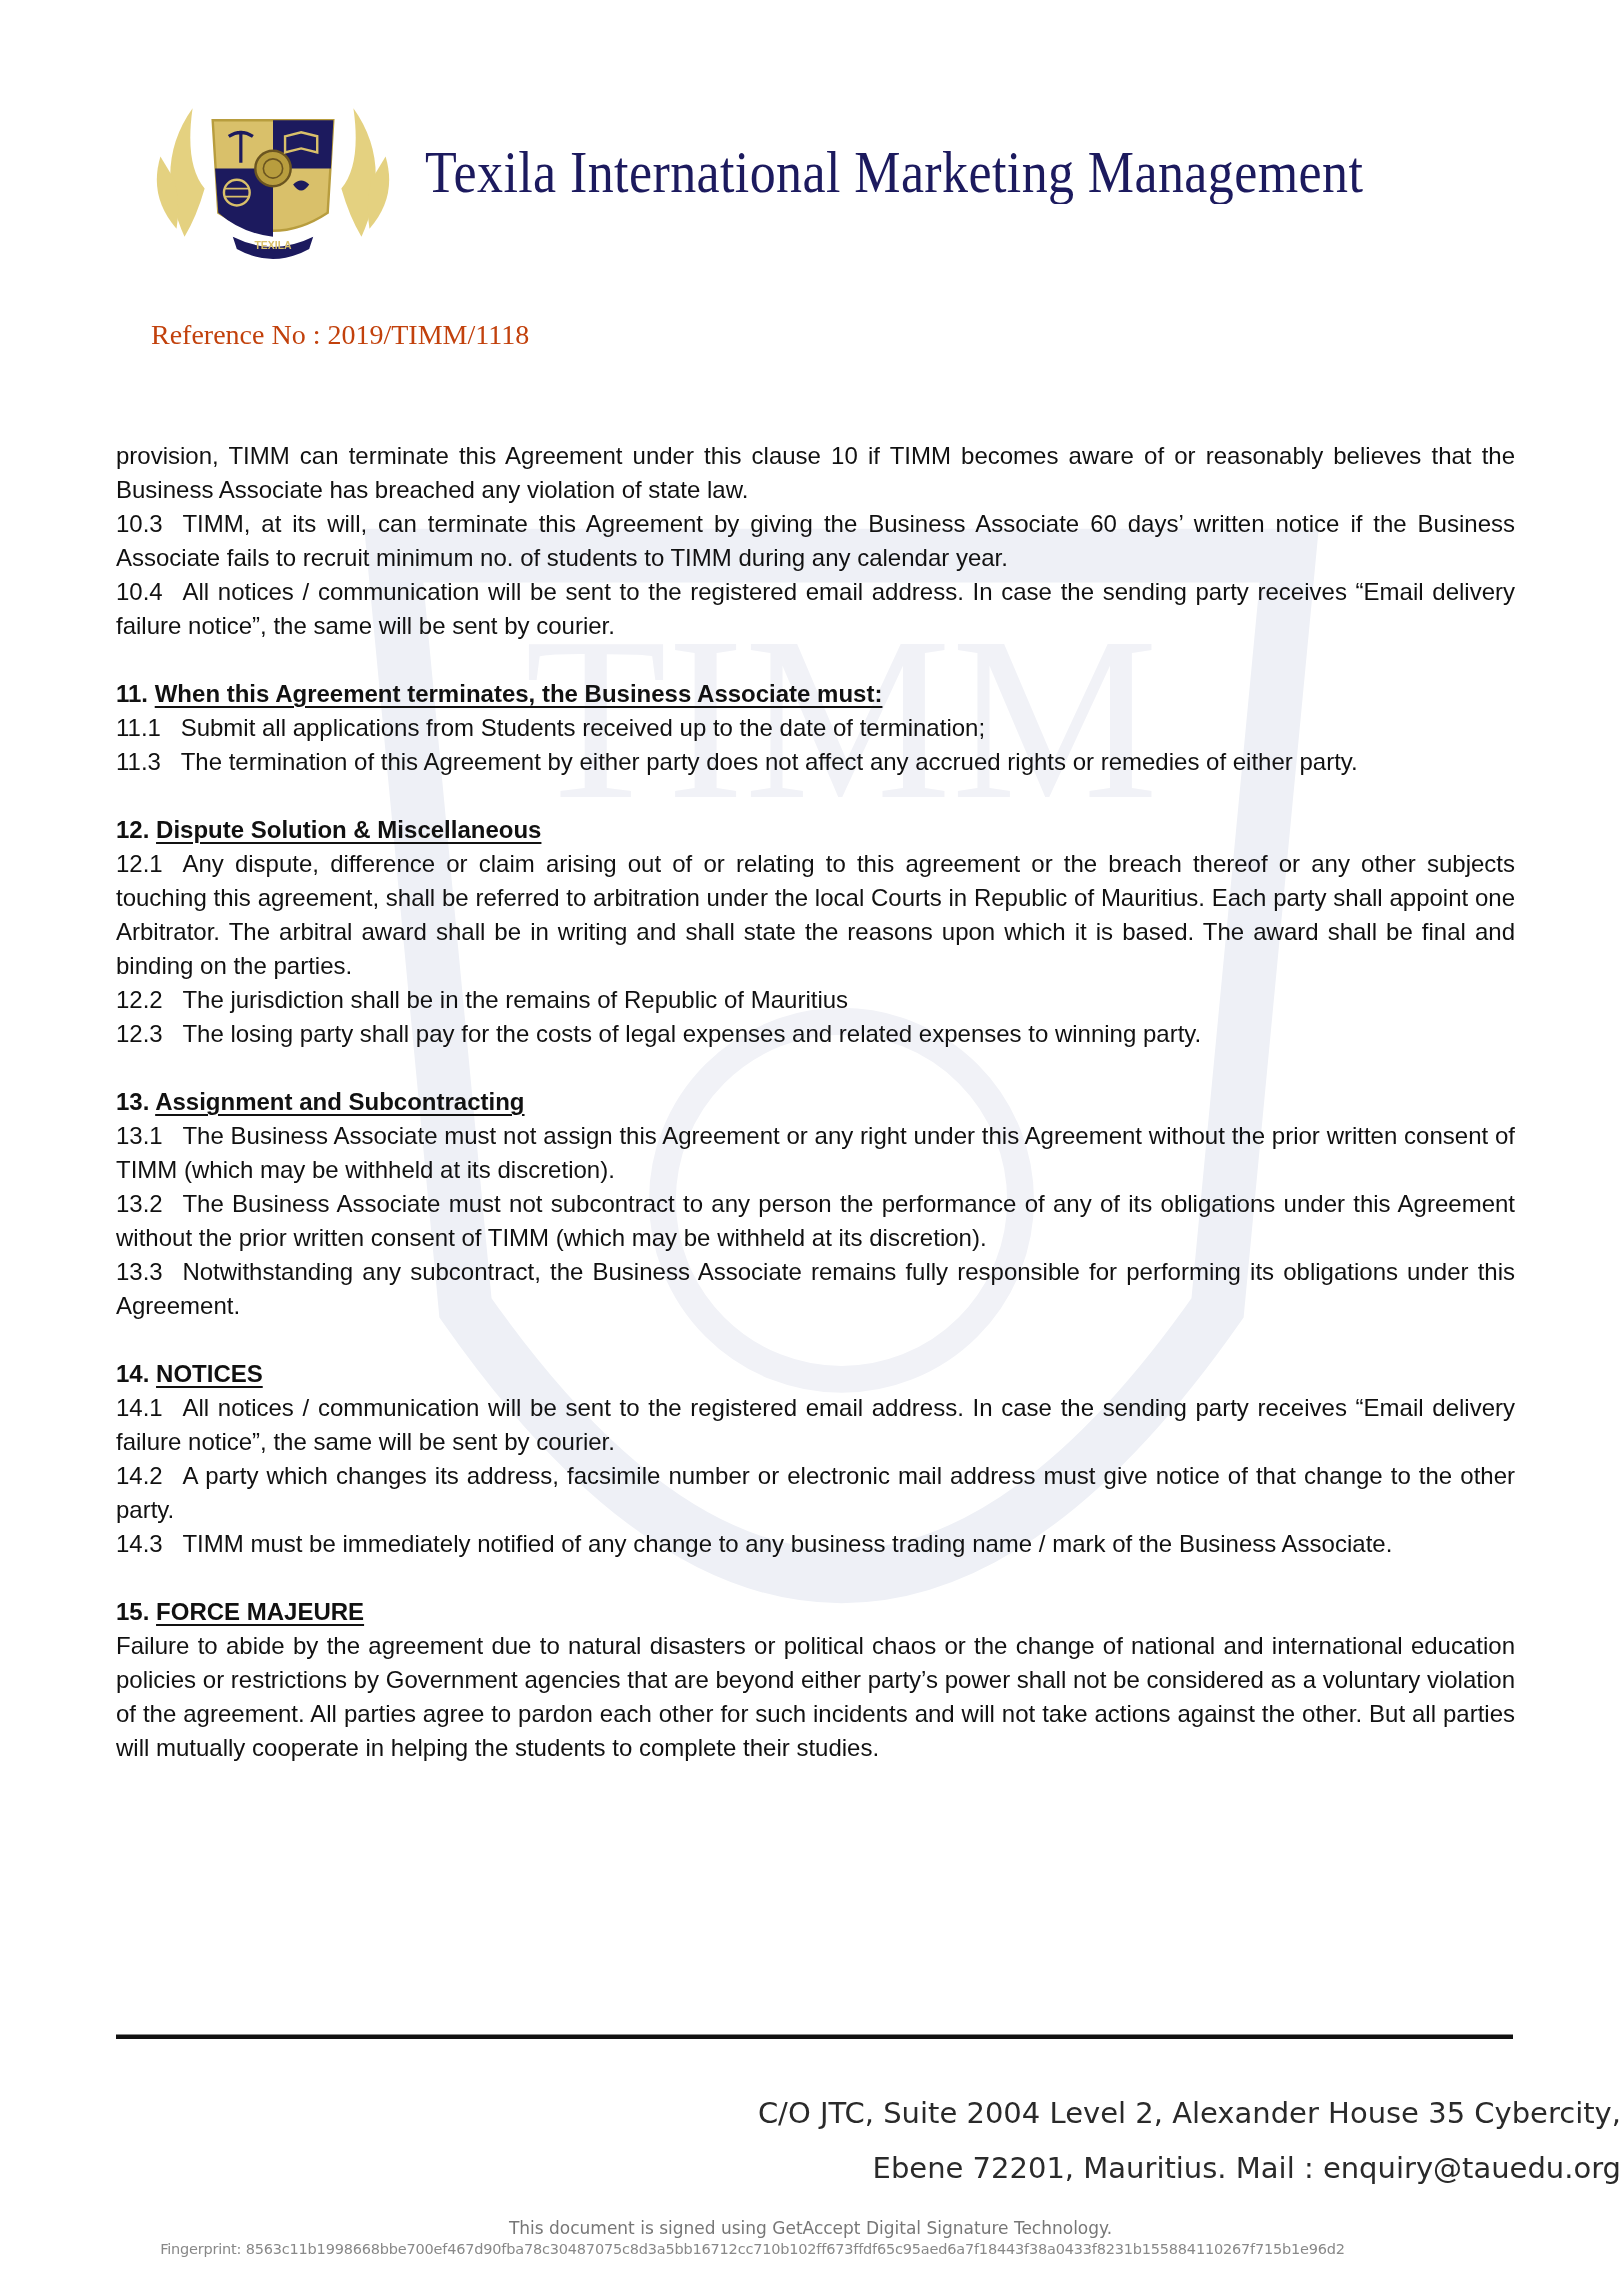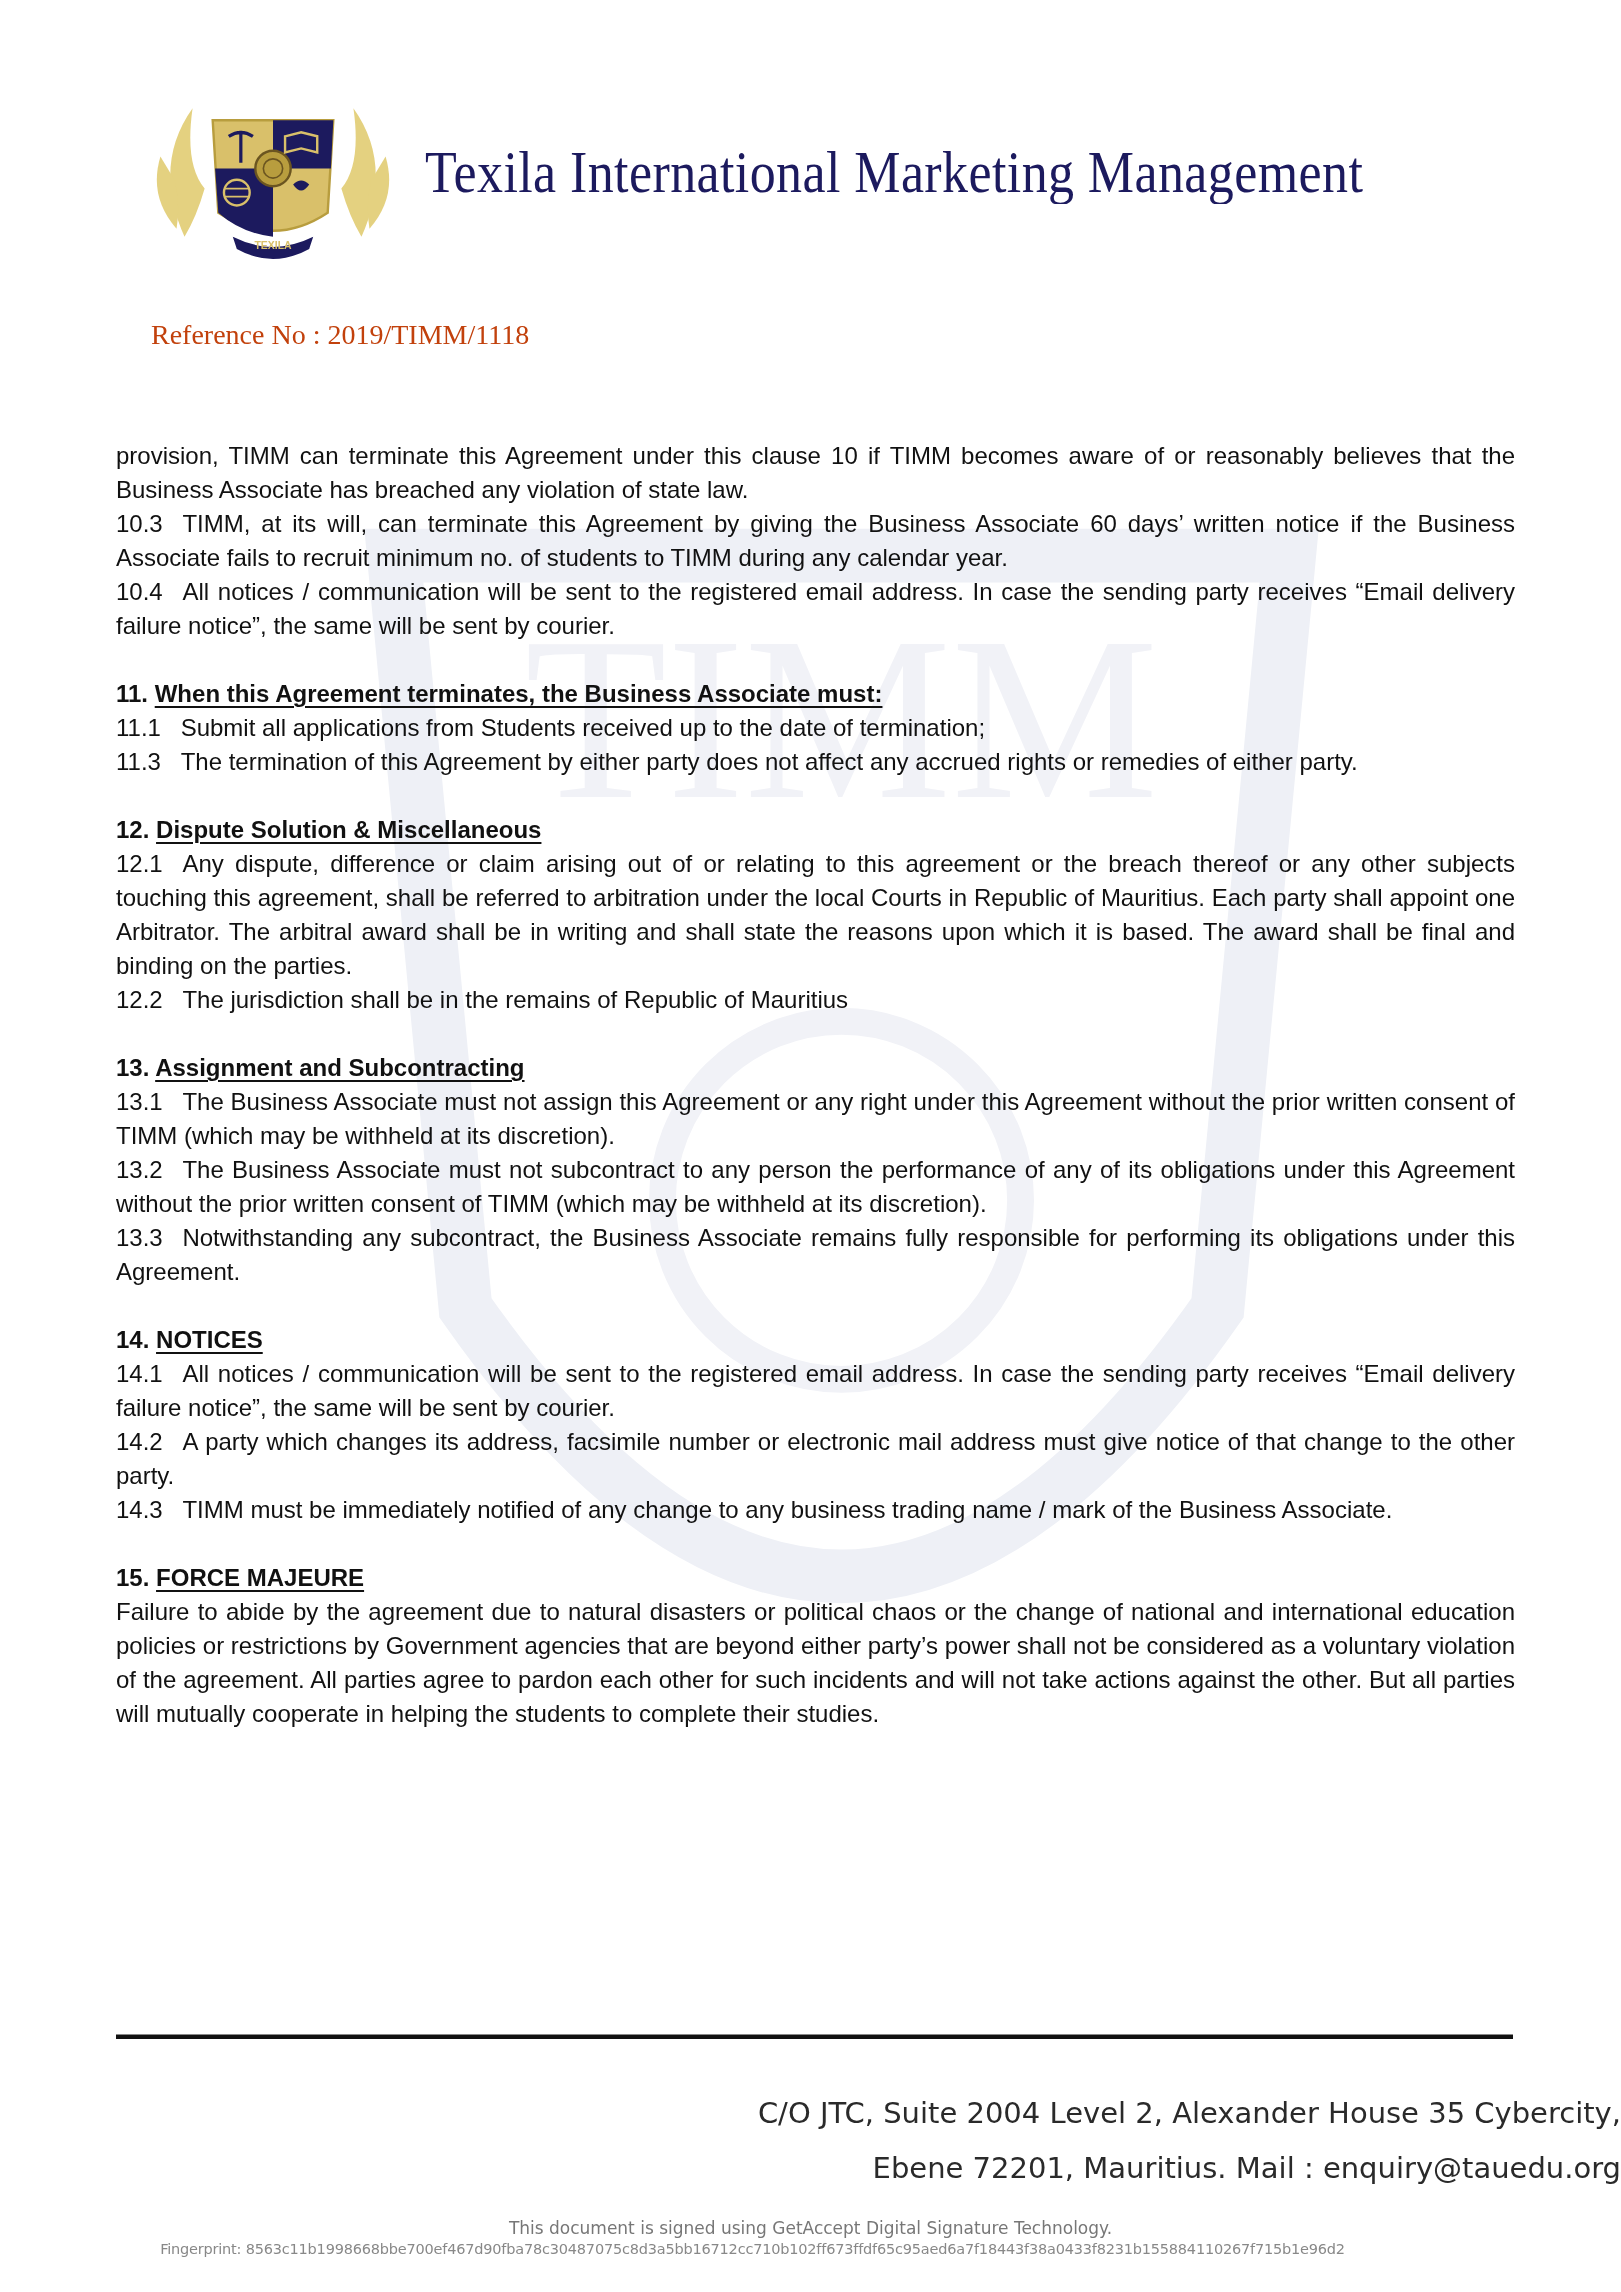--- a/index.html
+++ b/index.html
@@ -75,20 +75,21 @@
     <p class="para"><span class="num sp">10.3</span><span>TIMM, at its will, can terminate this Agreement by giving the Business Associate 60 days’ written notice if the Business Associate fails to recruit minimum no. of students to TIMM during any calendar year.</span></p>
     <p class="para"><span class="num sp">10.4</span><span>All notices / communication will be sent to the registered email address. In case the sending party receives “Email delivery failure notice”, the same will be sent by courier.</span></p>
     <div class="gap"></div>
     <p class="heading"><span>11.</span><span> </span><span class="u">When this Agreement terminates, the Business Associate must:</span></p>
     <p class="para"><span class="num sp">11.1</span><span>Submit all applications from Students received up to the date of termination;</span></p>
     <p class="para"><span class="num sp">11.3</span><span>The termination of this Agreement by either party does not affect any accrued rights or remedies of either party.</span></p>
     <div class="gap"></div>
     <p class="heading"><span>12.</span><span> </span><span class="u">Dispute Solution &amp; Miscellaneous</span></p>
     <p class="para"><span class="num sp">12.1</span><span>Any dispute, difference or claim arising out of or relating to this agreement or the breach thereof or any other subjects touching this agreement, shall be referred to arbitration under the local Courts in Republic of Mauritius. Each party shall appoint one Arbitrator. The arbitral award shall be in writing and shall state the reasons upon which it is based. The award shall be final and binding on the parties.</span></p>
     <p class="para"><span class="num sp">12.2</span><span>The jurisdiction shall be in the remains of Republic of Mauritius</span></p>
+    <p class="para"><span class="num sp">12.3</span><span>The losing party shall pay for the costs of legal expenses and related expenses to winning party.</span></p>
     <div class="gap"></div>
     <p class="heading"><span>13.</span><span> </span><span class="u">Assignment and Subcontracting</span></p>
     <p class="para"><span class="num sp">13.1</span><span>The Business Associate must not assign this Agreement or any right under this Agreement without the prior written consent of TIMM (which may be withheld at its discretion).</span></p>
     <p class="para"><span class="num sp">13.2</span><span>The Business Associate must not subcontract to any person the performance of any of its obligations under this Agreement without the prior written consent of TIMM (which may be withheld at its discretion).</span></p>
     <p class="para"><span class="num sp">13.3</span><span>Notwithstanding any subcontract, the Business Associate remains fully responsible for performing its obligations under this Agreement.</span></p>
     <div class="gap"></div>
     <p class="heading"><span>14.</span><span> </span><span class="u">NOTICES</span></p>
     <p class="para"><span class="num sp">14.1</span><span>All notices / communication will be sent to the registered email address. In case the sending party receives “Email delivery failure notice”, the same will be sent by courier.</span></p>
     <p class="para"><span class="num sp">14.2</span><span>A party which changes its address, facsimile number or electronic mail address must give notice of that change to the other party.</span></p>
     <p class="para"><span class="num sp">14.3</span><span>TIMM must be immediately notified of any change to any business trading name / mark of the Business Associate.</span></p>

